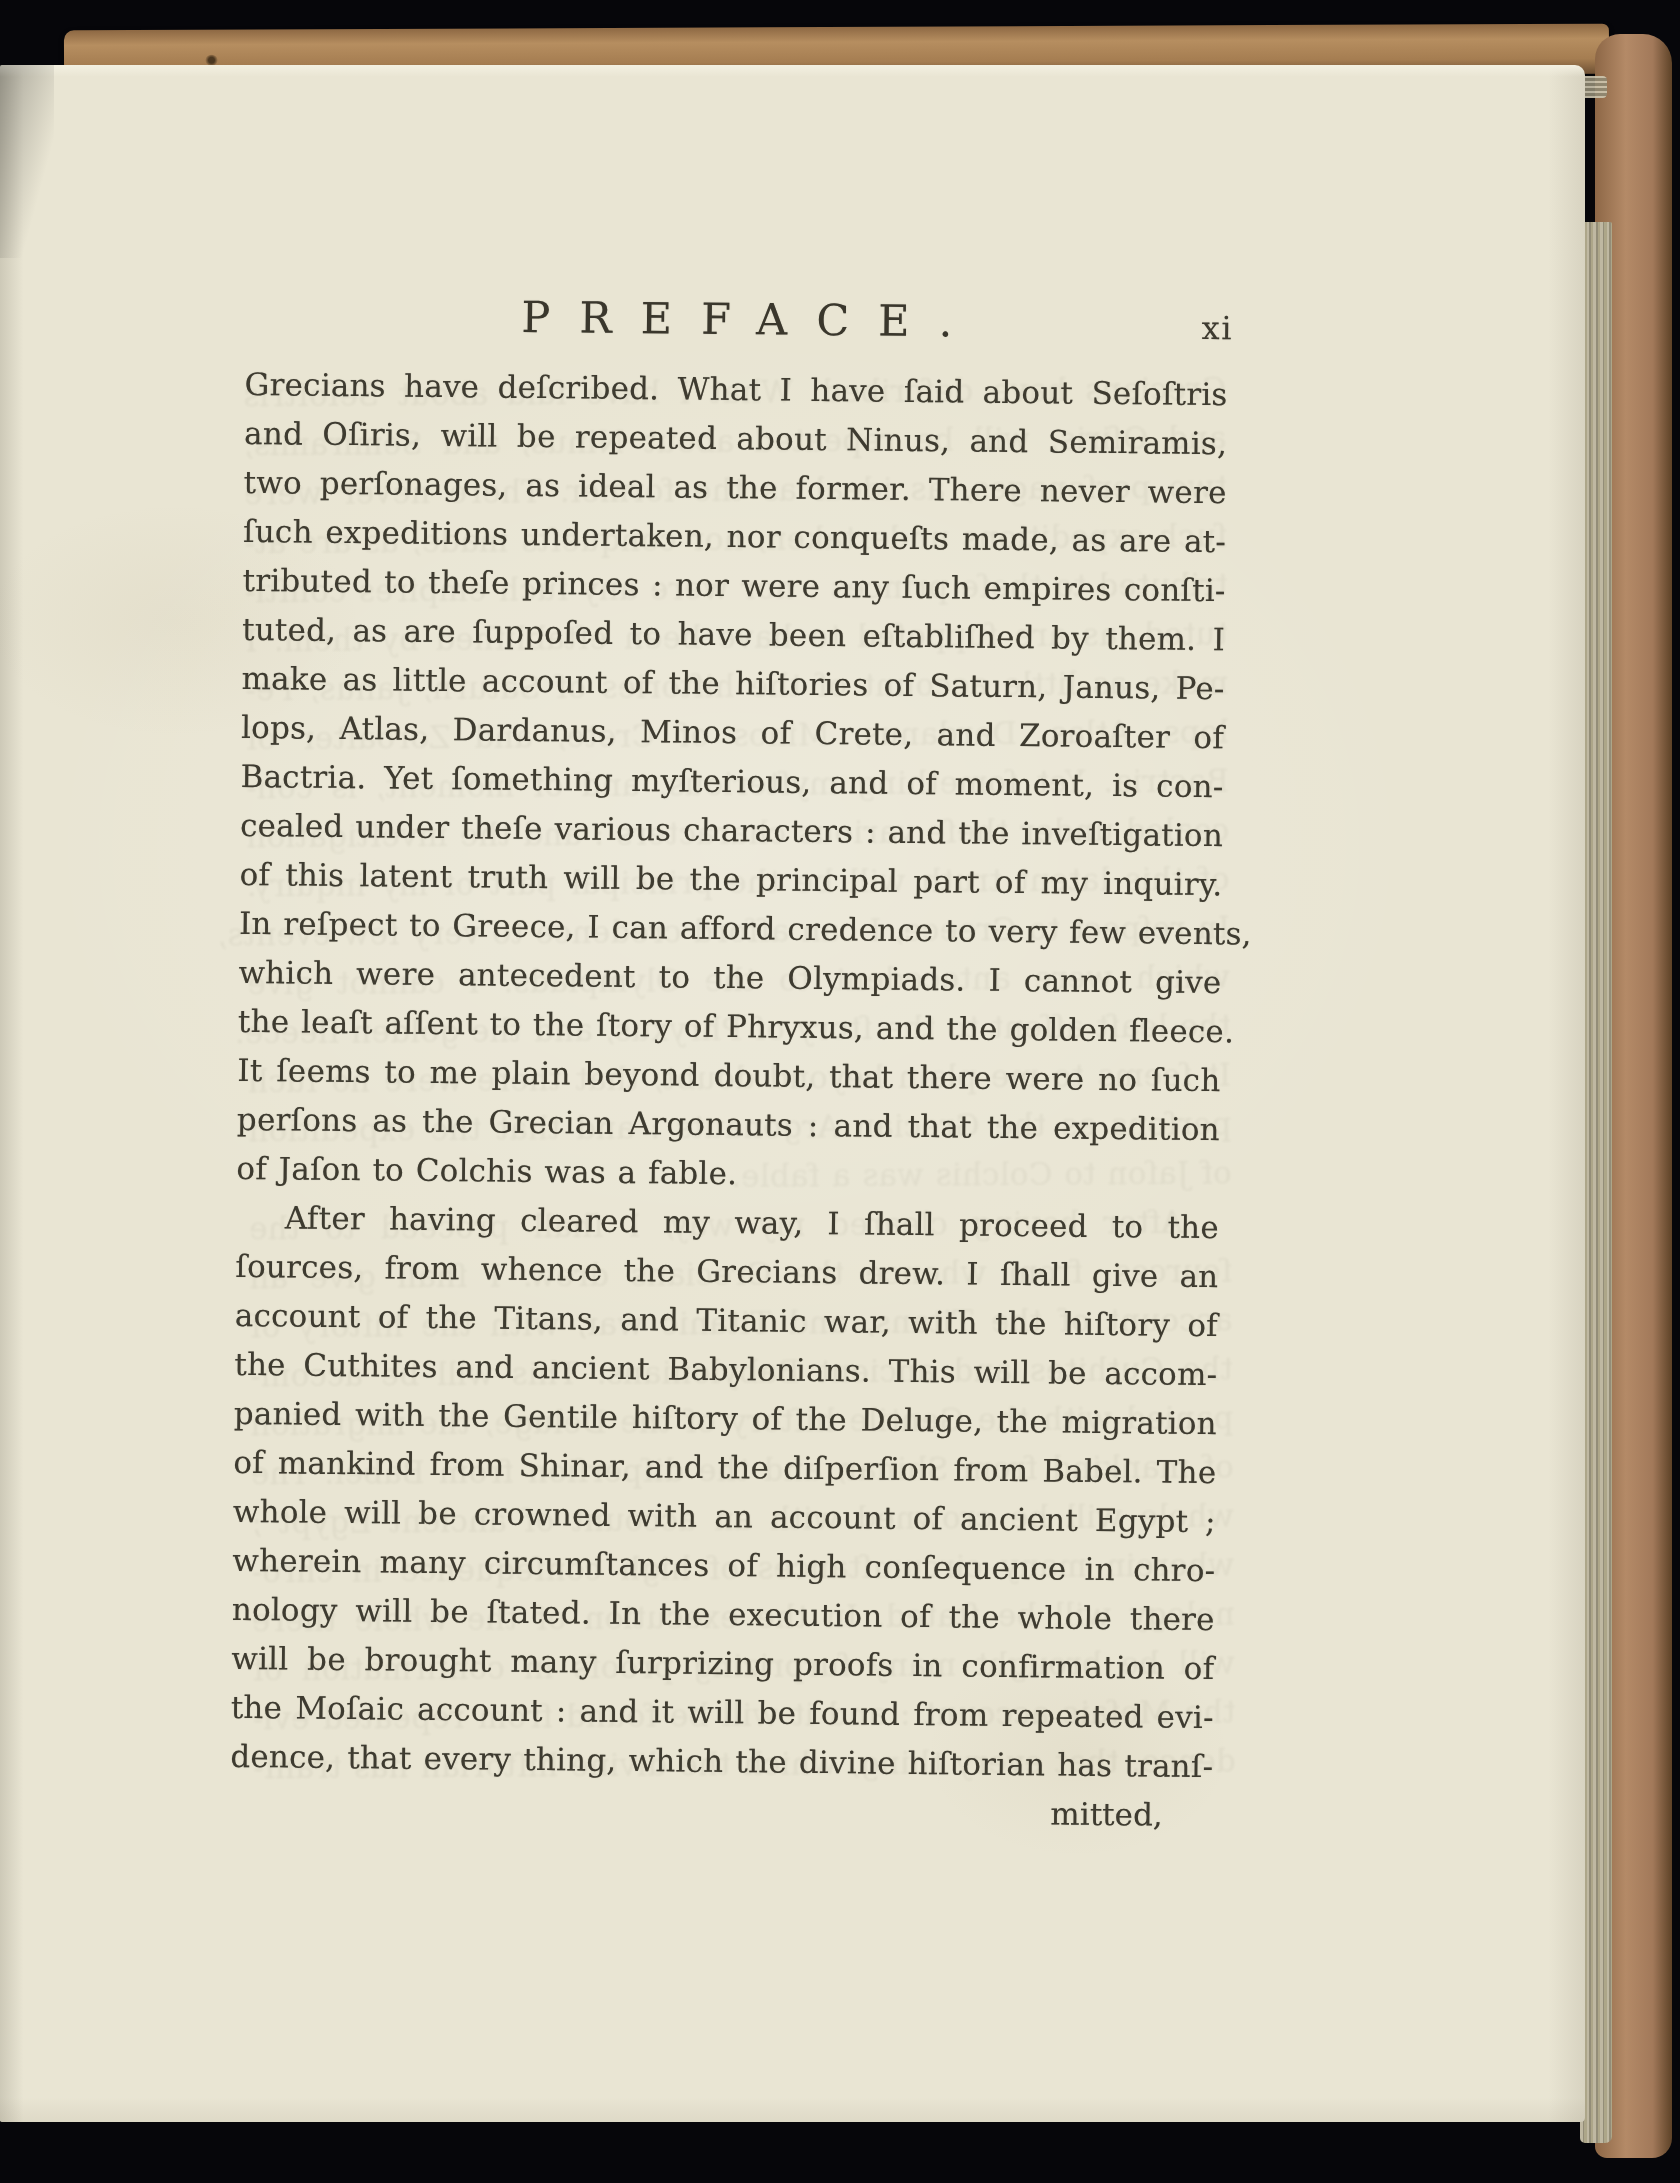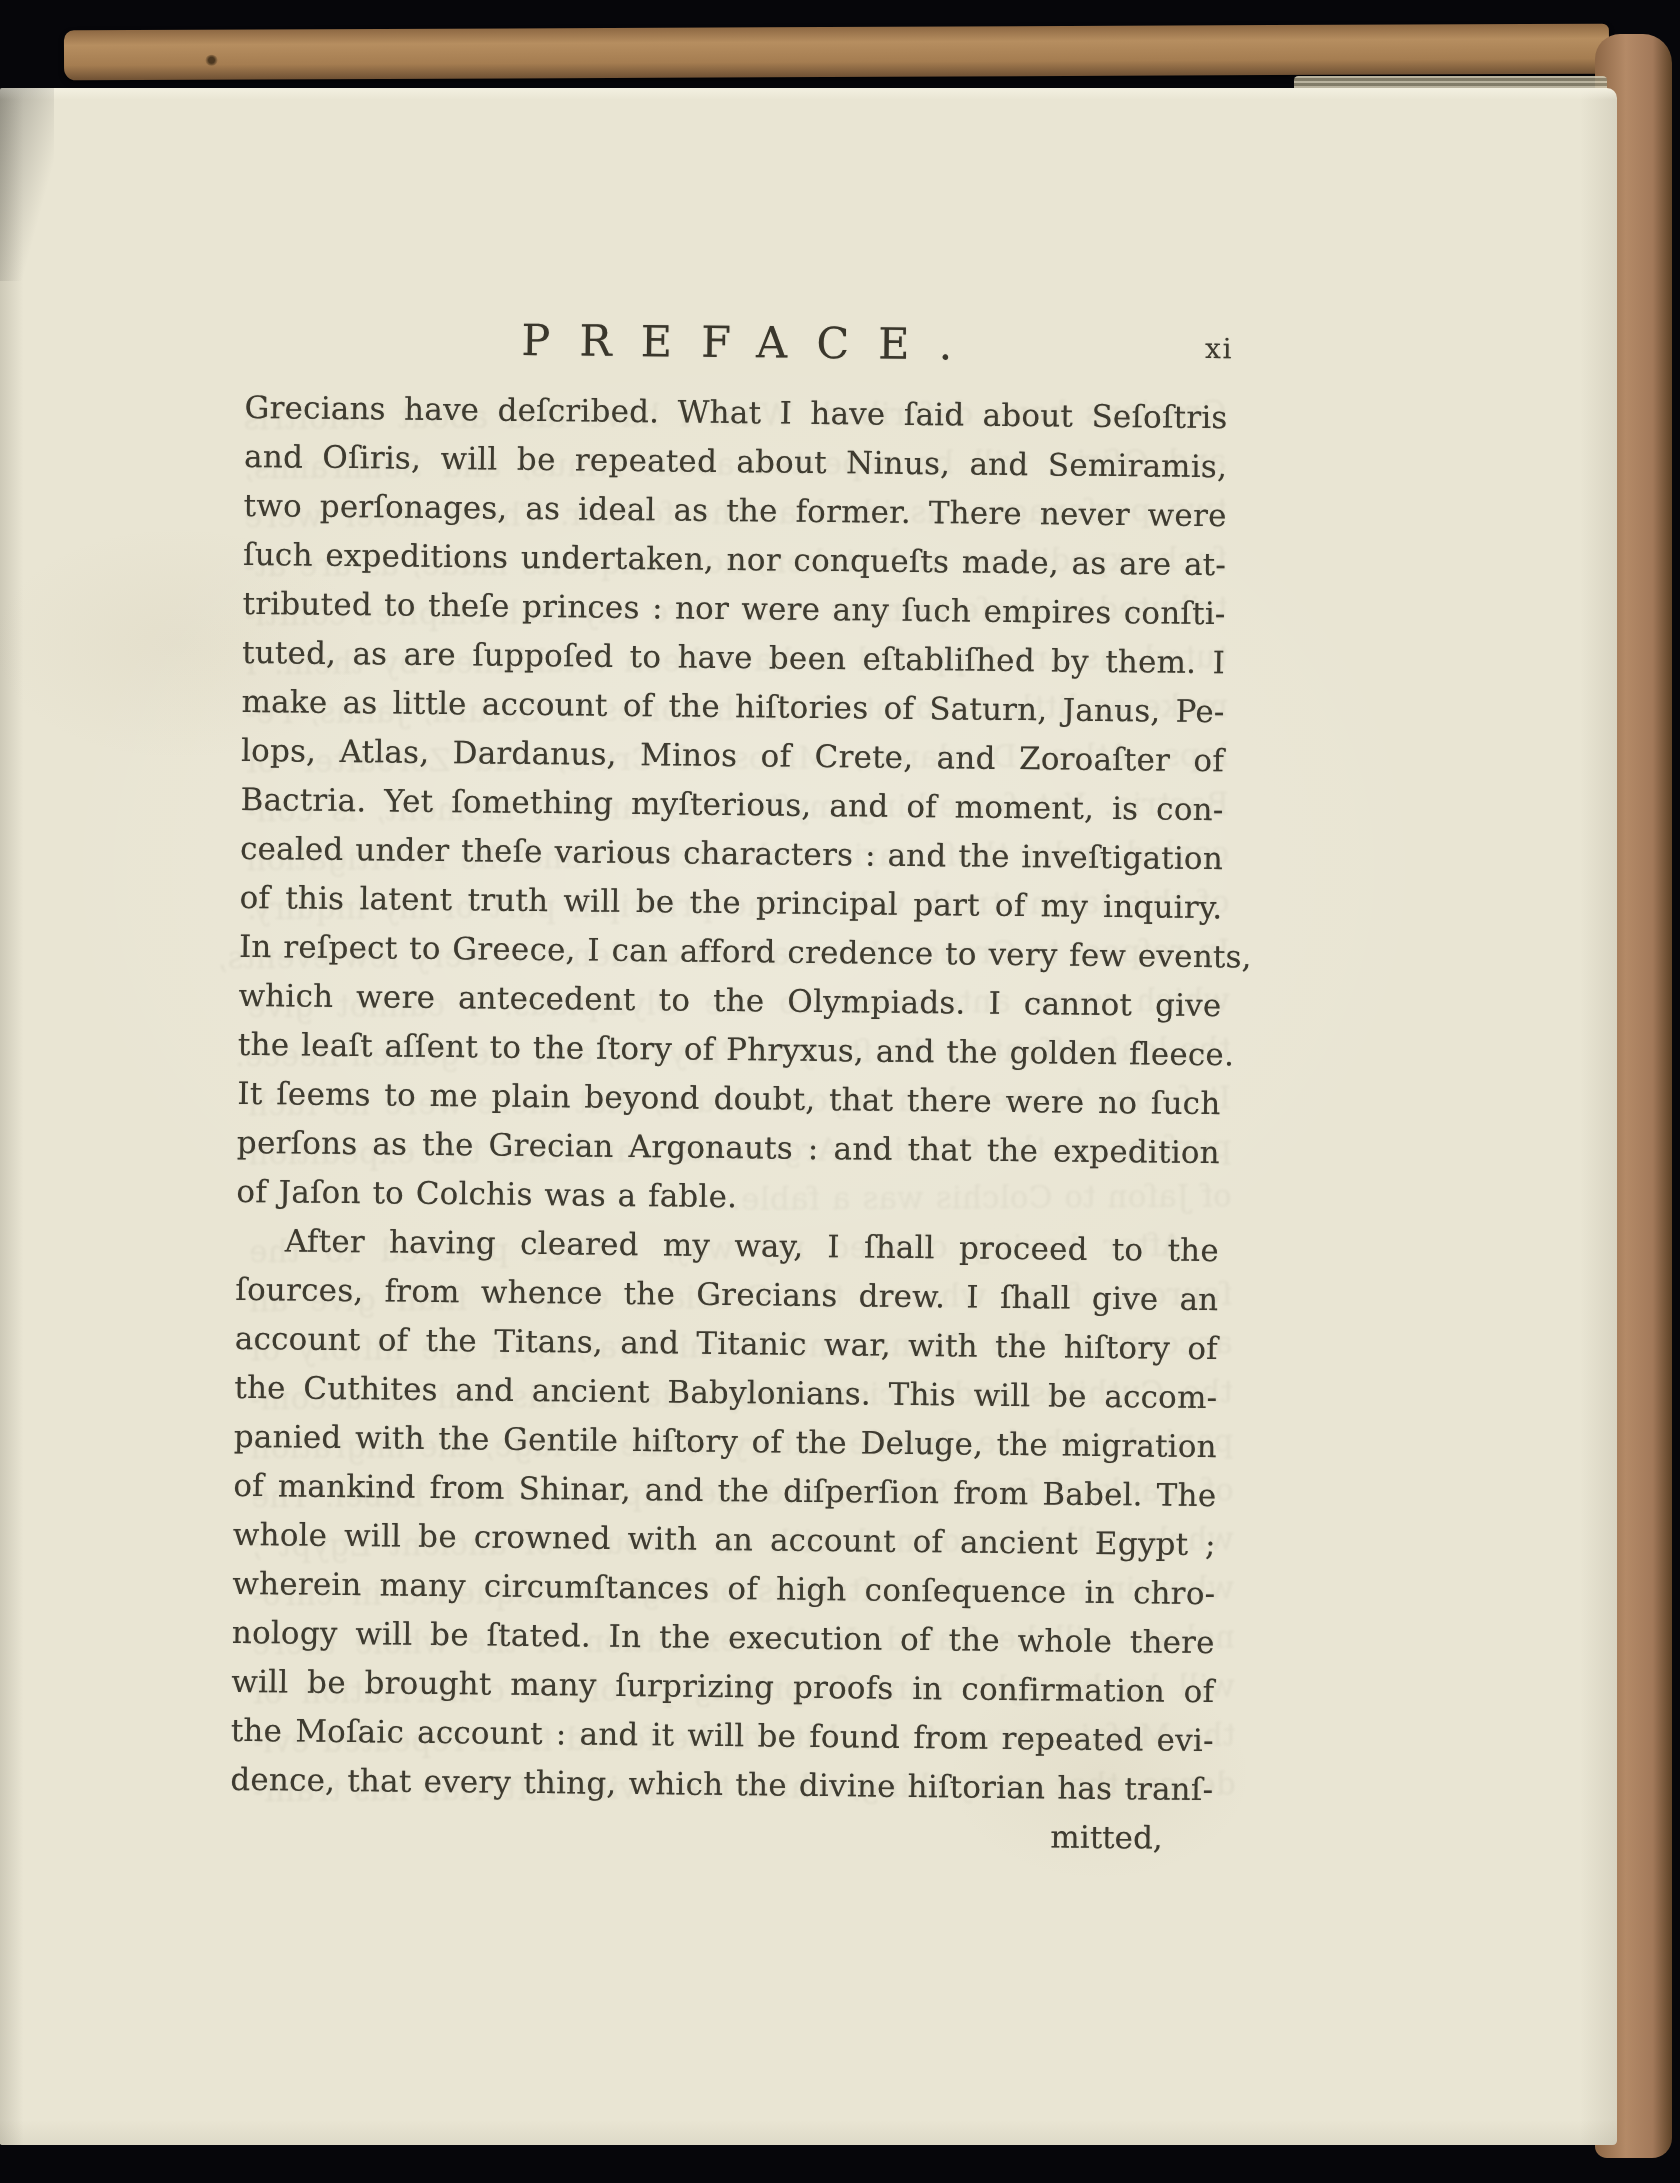--- a/index.html
+++ b/index.html
@@ -41,33 +41,32 @@
   }
   .pages-right {
     position: absolute; left: 1580px; top: 222px;
     width: 32px; height: 1921px;
     background: repeating-linear-gradient(90deg, #bfb8a2 0 2.5px, #938d78 2.5px 4.2px, #ada689 4.2px 6.7px);
     border-radius: 1.7px 1.7px 6.7px 5px;
   }
 
   
   .page {
-    position: absolute; left: 0; top: 88px;
+    position: absolute; left: 0; top: 65px;
     width: 1585px; height: 2057px;
     background-color: #e9e5d3;
     background-image:
       linear-gradient(180deg, #f3f0e1 0, rgba(243,240,225,0) 11.8px),
       linear-gradient(90deg, rgba(60,55,40,0.16) 0, rgba(60,55,40,0) 23.5px),
       linear-gradient(270deg, rgba(90,80,60,0.12) 0, rgba(90,80,60,0) 37px),
       linear-gradient(0deg, rgba(90,80,60,0.08) 0, rgba(90,80,60,0) 25px),
       radial-gradient(1008px 756px at 46% 38%, rgba(255,255,255,0.18), rgba(255,255,255,0) 70%),
       radial-gradient(269px 168px at 11% 27%, rgba(150,130,90,0.06), rgba(150,130,90,0) 70%),
       radial-gradient(218px 151px at 68% 82%, rgba(150,130,90,0.06), rgba(150,130,90,0) 70%);
     border-radius: 1.7px 10px 4.2px 1.7px;
-    padding-left: 32px;
   }
   .page::before { 
     content: ''; position: absolute; left: 0; top: 0;
     width: 54px; height: 193px;
     background: linear-gradient(105deg, rgba(40,40,38,0.35), rgba(40,40,38,0) 70%);
   }
 
   
   .text-block {
     position: absolute; left: 248px; top: 0;
@@ -78,21 +77,21 @@
     text-shadow: 0 0 0.8px rgba(62,59,48,0.45);
   }
   .page-header { position: relative; margin-top: 224px; height: 59px; }
   .running-title {
     display: block; text-align: center;
     font-size: 43px; letter-spacing: 29px; margin-right: -29px;
     color: #3a372c;
   }
   .page-number {
     position: absolute; right: -5px; top: 10px;
-    font-size: 28px; letter-spacing: 1.7px;
+    font-size: 32px; letter-spacing: 1.7px;
   }
   .body-text { margin-top: 11.8px; }
   .line {
     font-size: 31px; line-height: 49px; height: 49px;
     text-align: justify; text-align-last: justify;
     white-space: nowrap;
     word-spacing: 1.7px; letter-spacing: 0.2px;
   }
   .line.para-end { text-align-last: left; }
   .line.indent { text-indent: 49px; }

